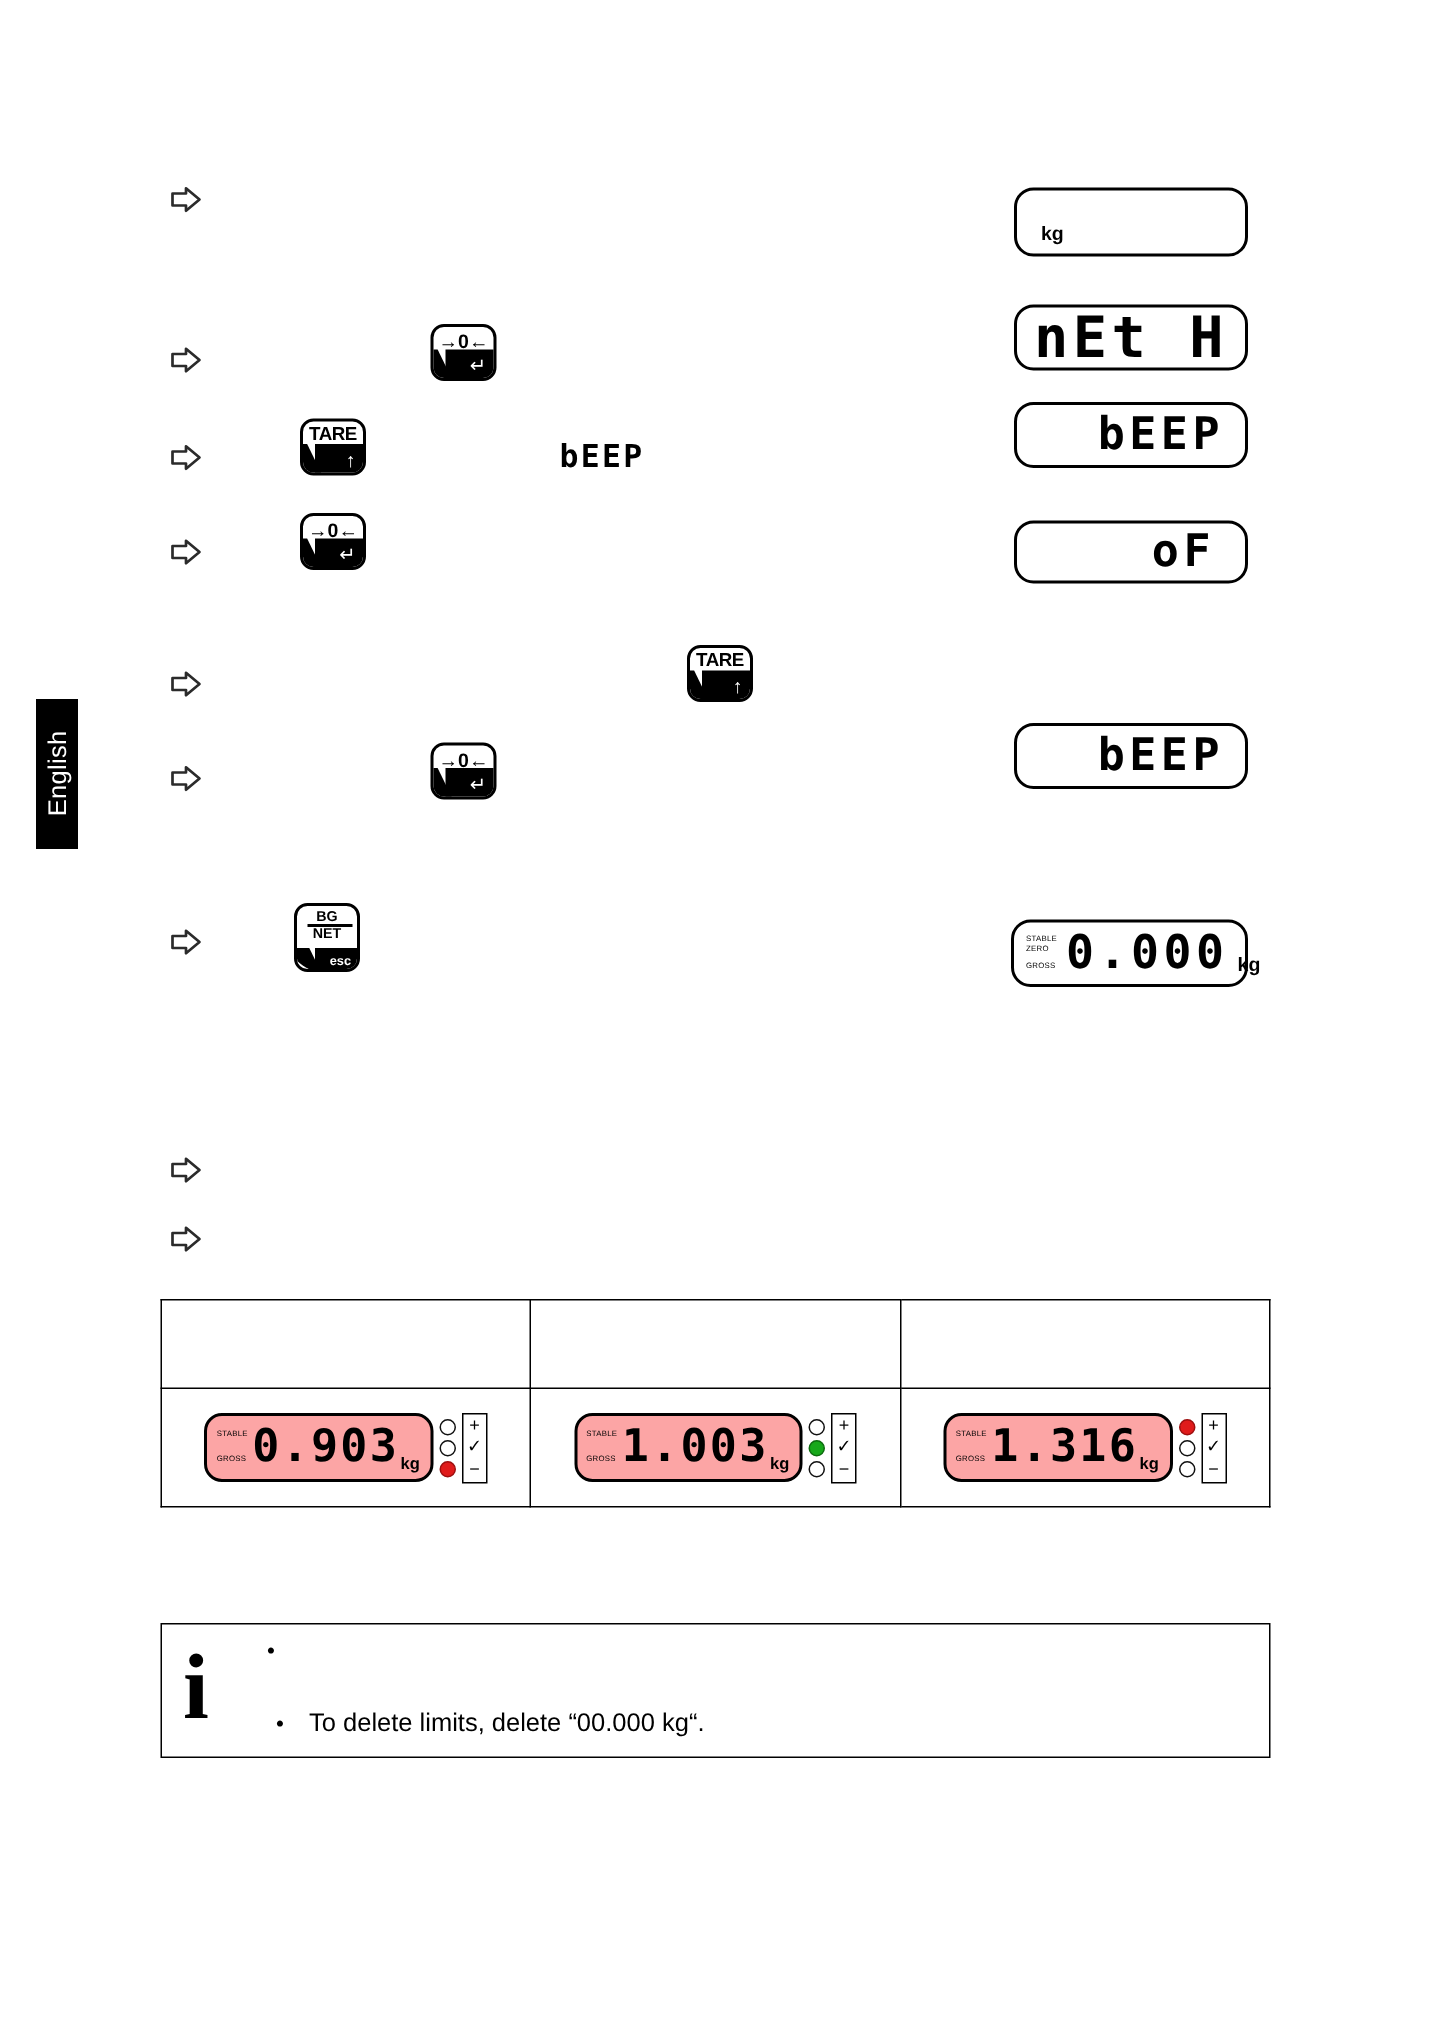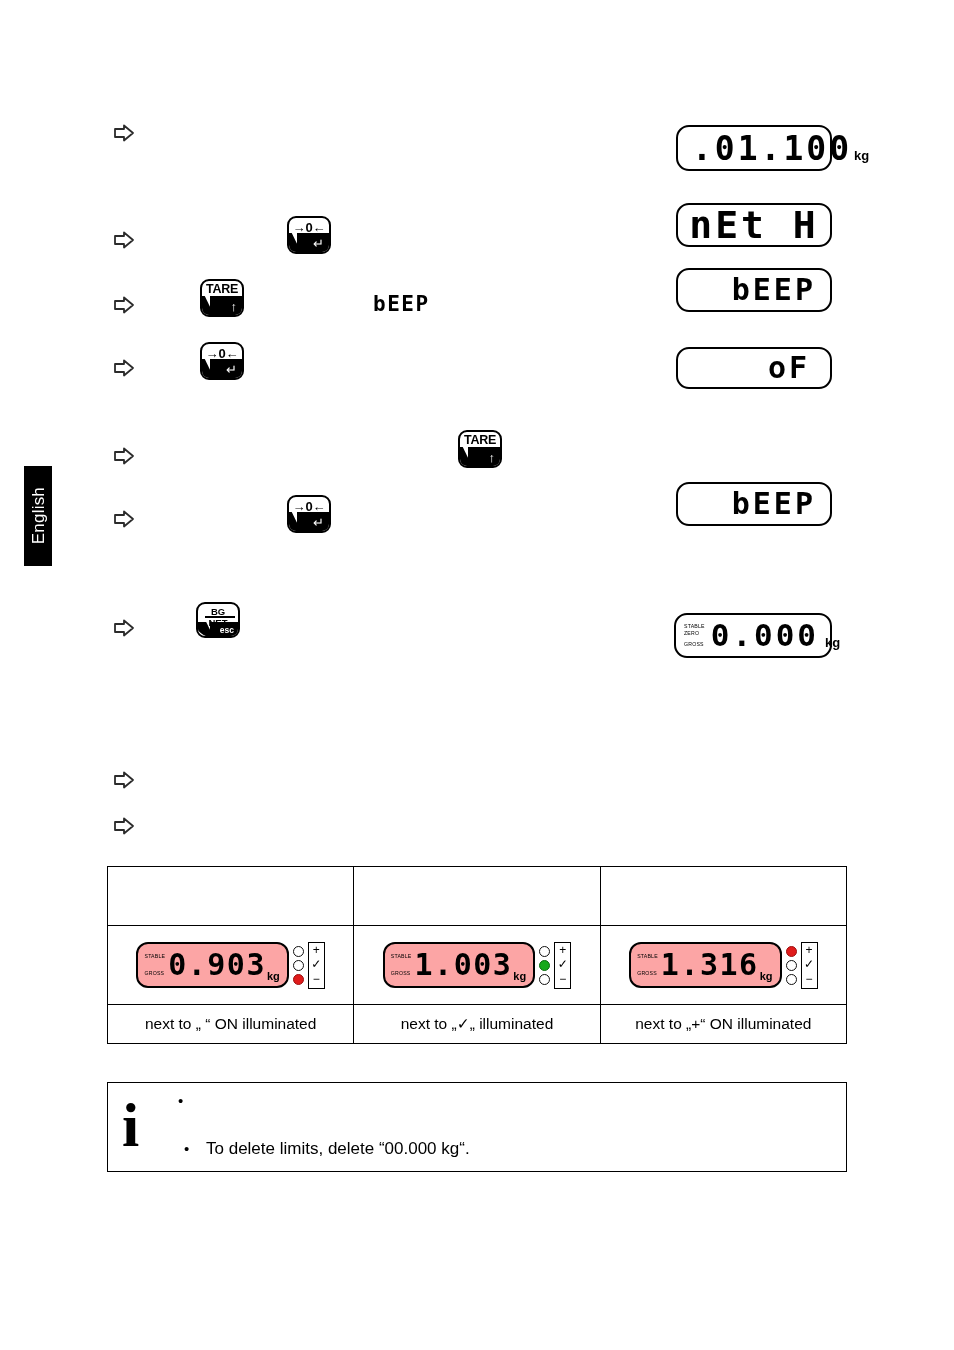--- a/index.html
+++ b/index.html
@@ -369,32 +369,31 @@
   <div class="wedge"></div>
   <div class="glyph">↑</div>
 </div>
 
 <div class="key" style="left:287px; top:495px;">
   <div class="zero-row">→0←</div>
   <div class="wedge"></div>
   <div class="glyph">↵</div>
 </div>
 
-<div class="key esc" style="left:196px; top:602px; height:36px;">
+<div class="key esc" style="left:196px; top:602px; height:46px;">
   <div class="bg">BG</div>
   <div class="sep"></div>
   <div class="net">NET</div>
   <div class="escw"></div>
   <div class="esct">esc</div>
 </div>
 
 <div class="inline-seg" style="left:373px; top:292px;">bEEP</div>
 
 <div class="lcd" style="left:676px; top:125px; width:156px; height:46px; justify-content:flex-start; padding-left:14px;">
-  <div class="seg seg-big" style="font-size:33px;">.01.100</div>
   <div class="kg-unit">kg</div>
 </div>
 
 <div class="lcd" style="left:676px; top:203px; width:156px; height:44px; justify-content:center;">
   <div class="seg" style="font-size:38px;">nEt H</div>
 </div>
 
 <div class="lcd" style="left:676px; top:268px; width:156px; height:44px; justify-content:flex-end; padding-right:14px;">
   <div class="seg" style="font-size:30px;">bEEP</div>
 </div>
@@ -487,25 +486,20 @@
           <div class="led"></div>
           <div class="led"></div>
         </div>
         <div class="sym-box">
           <span>+</span>
           <span>✓</span>
           <span>−</span>
         </div>
       </div>
     </td>
-  </tr>
-  <tr class="res-cap">
-    <td>next to „ “ ON illuminated</td>
-    <td>next to „✓„ illuminated</td>
-    <td>next to „+“ ON illuminated</td>
   </tr>
 </tbody>
   </table>
 
 <div class="note-box">
   <div class="note-i">i</div>
   <div class="note-list">
     <div class="note-item">
       <span class="bullet">•</span>
       <span></span>

